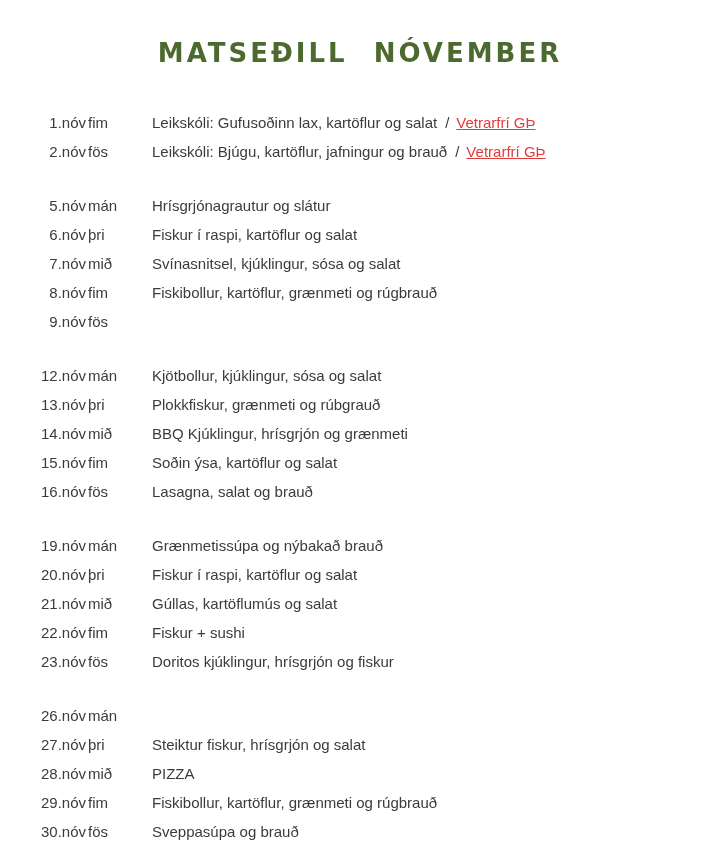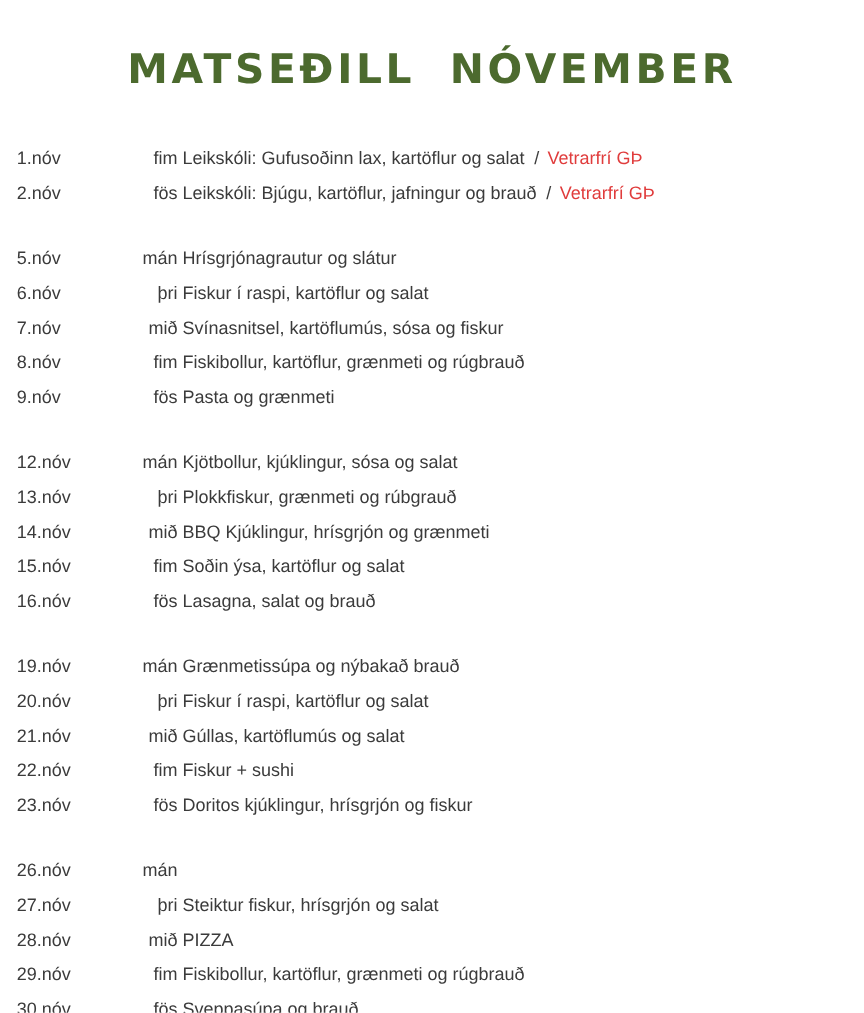--- a/index.html
+++ b/index.html
@@ -14,21 +14,21 @@
   .page {
     position: relative;
     width: 720px;
     height: 844px;
   }
   .title {
     margin-top: 38px;
     text-align: center;
     font-family: "DejaVu Sans", sans-serif;
     font-weight: bold;
-    font-size: 34px;
+    font-size: 26px;
     letter-spacing: 3px;
     word-spacing: 14px;
     color: var(--title-color, #4c6a2e);
     white-space: nowrap;
   }
   .menu {
     margin-top: 40px;
   }
   .week { margin-top: 25px; }
   .week:first-child { margin-top: 0; }
@@ -36,37 +36,38 @@
     display: flex;
     align-items: baseline;
     height: 29px;
     line-height: 29px;
     font-size: 15px;
     white-space: nowrap;
   }
   .date {
     width: 72px;
     margin-left: 14px;
-    text-align: left;
+    text-align: right;
   }
   .day {
     width: 60px;
     margin-left: 2px;
-    text-align: right;
+    text-align: left;
   }
   .meal {
     margin-left: 4px;
     flex: 1;
   }
   .sep {
     margin: 0 7px 0 8px;
     color: var(--body-color, #3b3b3b);
   }
   .note {
     color: var(--note-color, #e03c3c);
+    text-decoration: underline;
   }
 </style>
 </head>
 <body>
 
 <div class="page">
   <div class="title">MATSEÐILL NÓVEMBER</div>
   <div class="menu">
       <div class="week">
         <div class="row">
@@ -87,31 +88,30 @@
     <span class="meal"><span>Hrísgrjónagrautur og slátur</span></span>
   </div>
         <div class="row">
     <span class="date">6.nóv</span>
     <span class="day">þri</span>
     <span class="meal"><span>Fiskur í raspi, kartöflur og salat</span></span>
   </div>
         <div class="row">
     <span class="date">7.nóv</span>
     <span class="day">mið</span>
-    <span class="meal"><span>Svínasnitsel, kartöflumús, sósa og fiskur</span></span>
+    <span class="meal"><span>Svínasnitsel, kjúklingur, sósa og salat</span></span>
   </div>
         <div class="row">
     <span class="date">8.nóv</span>
     <span class="day">fim</span>
     <span class="meal"><span>Fiskibollur, kartöflur, grænmeti og rúgbrauð</span></span>
   </div>
         <div class="row">
     <span class="date">9.nóv</span>
     <span class="day">fös</span>
-    <span class="meal"><span>Pasta og grænmeti</span></span>
   </div>
       </div>
       <div class="week">
         <div class="row">
     <span class="date">12.nóv</span>
     <span class="day">mán</span>
     <span class="meal"><span>Kjötbollur, kjúklingur, sósa og salat</span></span>
   </div>
         <div class="row">
     <span class="date">13.nóv</span>

